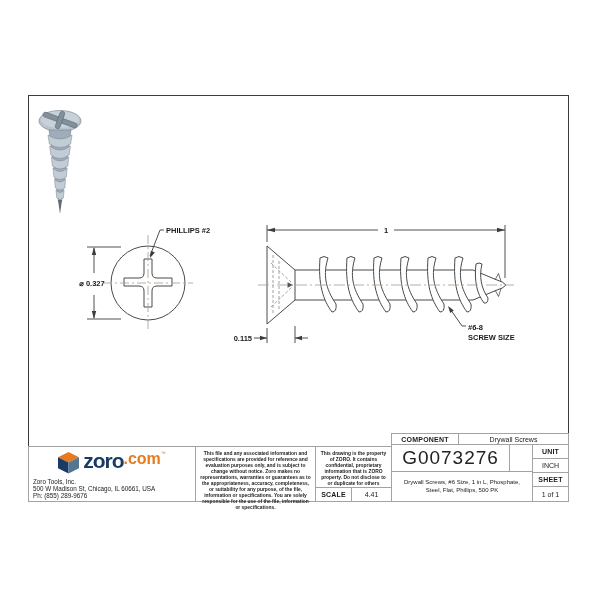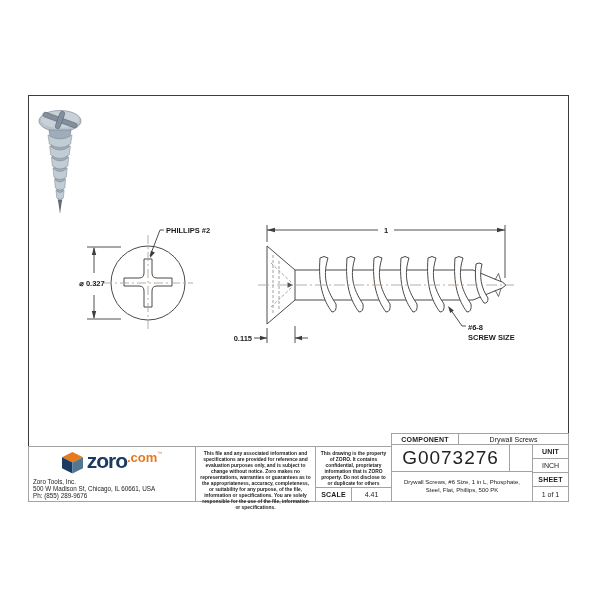--- a/index.html
+++ b/index.html
@@ -26,21 +26,21 @@
   #cell-unit-val{left:532px;top:458px;width:37px;height:15px;}
   #cell-sheet-lbl{left:532px;top:472px;width:37px;height:15px;}
   #cell-sheet-val{left:532px;top:486px;width:37px;height:16px;}
   .legal{font-size:4.9px;line-height:6px;font-weight:bold;color:#222;
          text-align:center;padding:4px 4px;}
   #partno-text{font-size:19px;letter-spacing:1px;color:#222;}
   #desc-text{font-size:6px;line-height:7.5px;text-align:center;color:#222;}
   
   #logo-row{display:flex;align-items:flex-start;justify-content:center;margin-top:1px;height:24px;}
   #logo-word{font-weight:bold;font-size:21px;line-height:21px;color:#1b3a64;letter-spacing:-1px;}
-  #logo-tld{font-weight:bold;font-size:13px;color:#e87a1e;letter-spacing:0;}
+  #logo-tld{font-weight:bold;font-size:16px;color:#e87a1e;letter-spacing:0;}
   #logo-tm{font-size:5px;color:#e87a1e;vertical-align:8px;}
   .addr{font-size:6.3px;line-height:7.2px;color:#222;}
   svg text{font-family:"Liberation Sans", sans-serif;}
   .cad-text{font-size:7.5px;font-weight:bold;fill:#1a1a1a;}
 </style>
 </head>
 <body>
 
 <div id="page">
 

